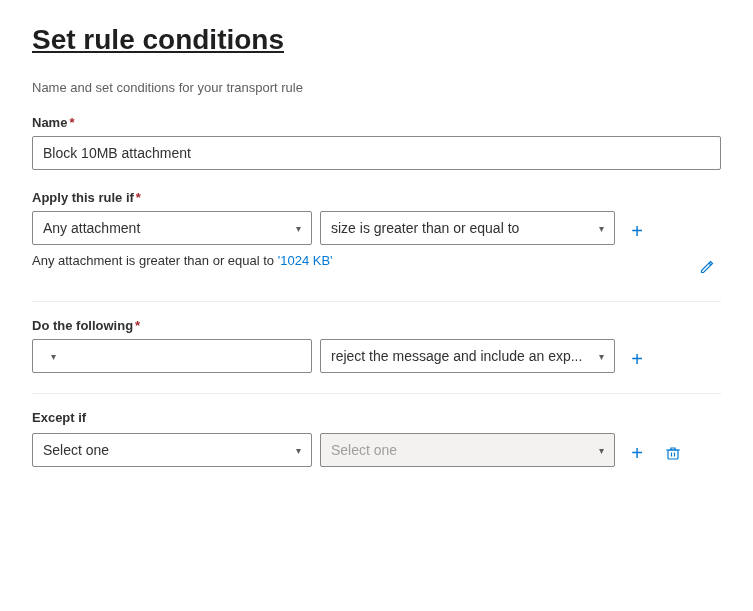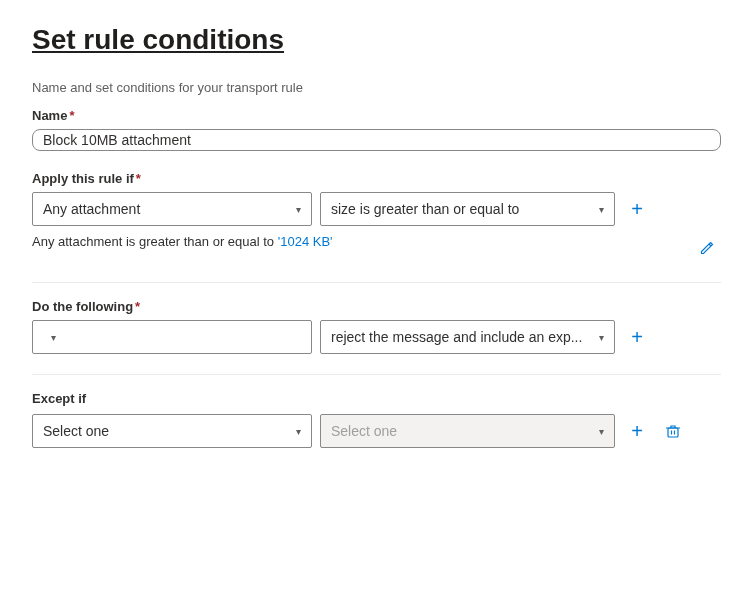--- a/index.html
+++ b/index.html
@@ -21,53 +21,53 @@
       font-size: 28px;
       font-weight: 700;
       color: #201f1e;
       margin-bottom: 24px;
       text-decoration: underline;
     }
 
     .subtitle {
       font-size: 13px;
       color: #605e5c;
-      margin-bottom: 13px;
+      margin-bottom: 20px;
     }
 
     .form-section {
       margin-bottom: 20px;
     }
 
     .field-label {
       font-size: 13px;
       font-weight: 600;
       color: #323130;
       margin-bottom: 6px;
     }
 
     .required-star {
       color: #a4262c;
       margin-left: 2px;
     }
 
     input[type="text"] {
       width: 100%;
-      height: 22px;
+      height: 34px;
       border: 1px solid #8a8886;
-      border-radius: 8px;
+      border-radius: 2px;
       padding: 0 10px;
       font-size: 14px;
       color: #323130;
       outline: none;
     }
 
     .dropdown-row {
       display: flex;
-      align-items: center;
+      align-items: flex-end;
       gap: 8px;
       margin-bottom: 8px;
     }
 
     .dropdown {
       display: flex;
       align-items: center;
       justify-content: space-between;
       height: 34px;
       border: 1px solid #8a8886;

